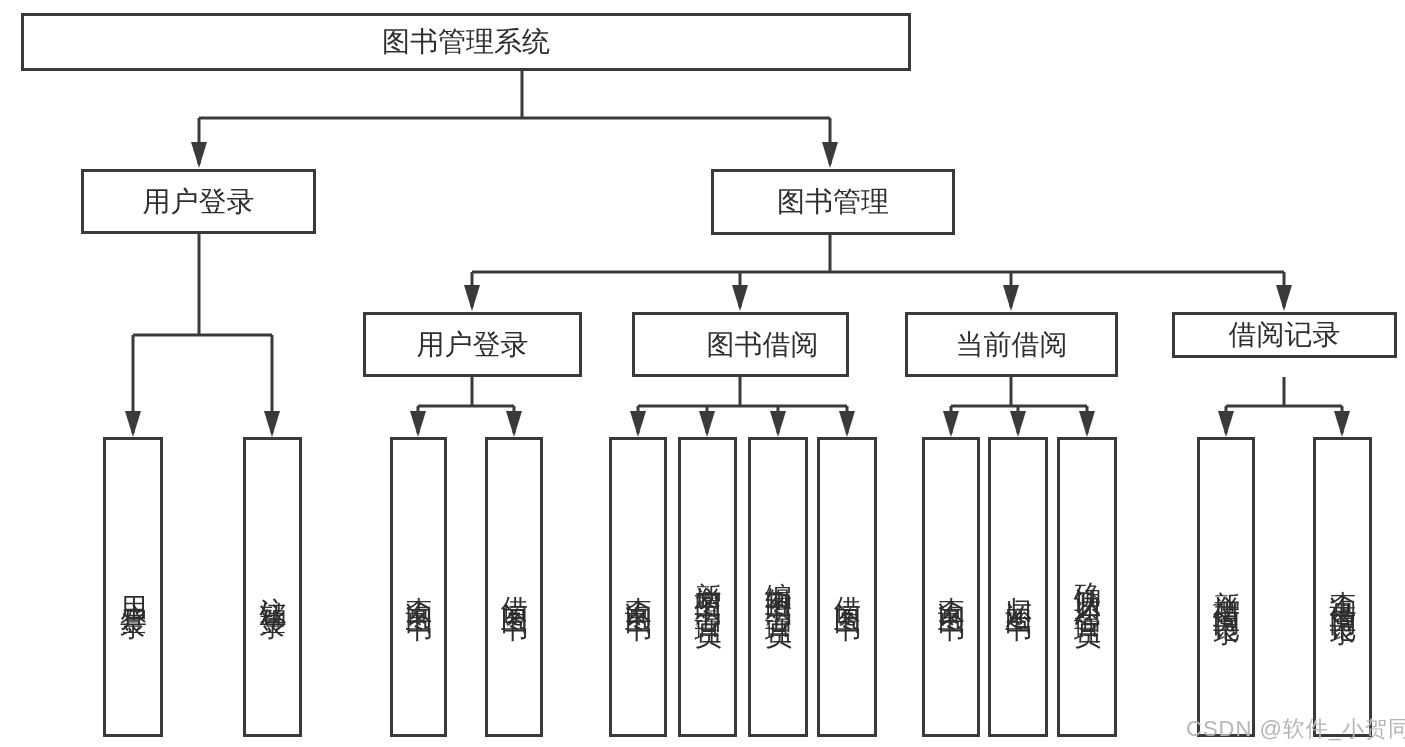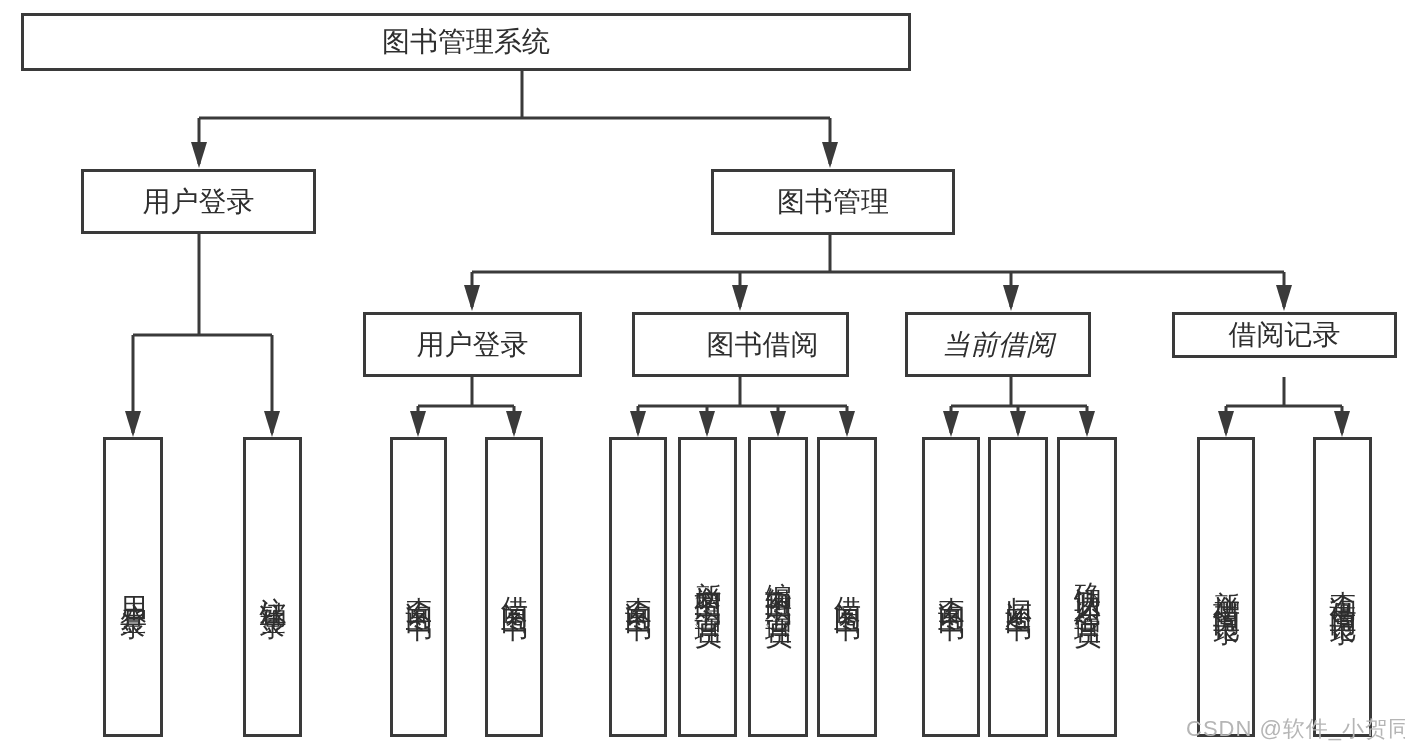--- a/index.html
+++ b/index.html
@@ -122,21 +122,21 @@
   <div class="node" style="left:711px; top:169px; width:244px; height:66px;">
     <span>图书管理</span>
   </div>
 
   <div class="node" style="left:363px; top:312px; width:219px; height:65px;">
     <span>用户登录</span>
   </div>
   <div class="node" style="left:632px; top:312px; width:217px; height:65px;padding-left:44px;">
     <span>图书借阅</span>
   </div>
-  <div class="node" style="left:905px; top:312px; width:186px; height:65px;font-style:italic;">
+  <div class="node" style="left:905px; top:312px; width:213px; height:65px;">
     <span>当前借阅</span>
   </div>
   <div class="node" style="left:1172px; top:312px; width:225px; height:46px;">
     <span>借阅记录</span>
   </div>
 
   <div class="leaf" style="left:103px; top:437px; width:60px; height:300px;">
     <span class="vtext">用户登录</span>
   </div>
   <div class="leaf" style="left:243px; top:437px; width:59px; height:300px;">

